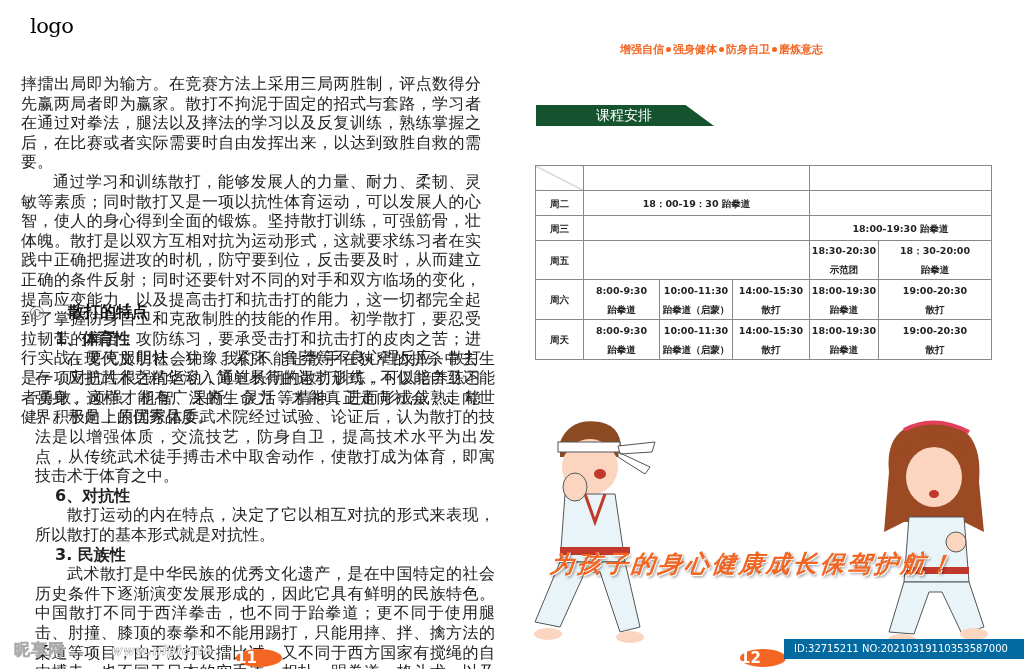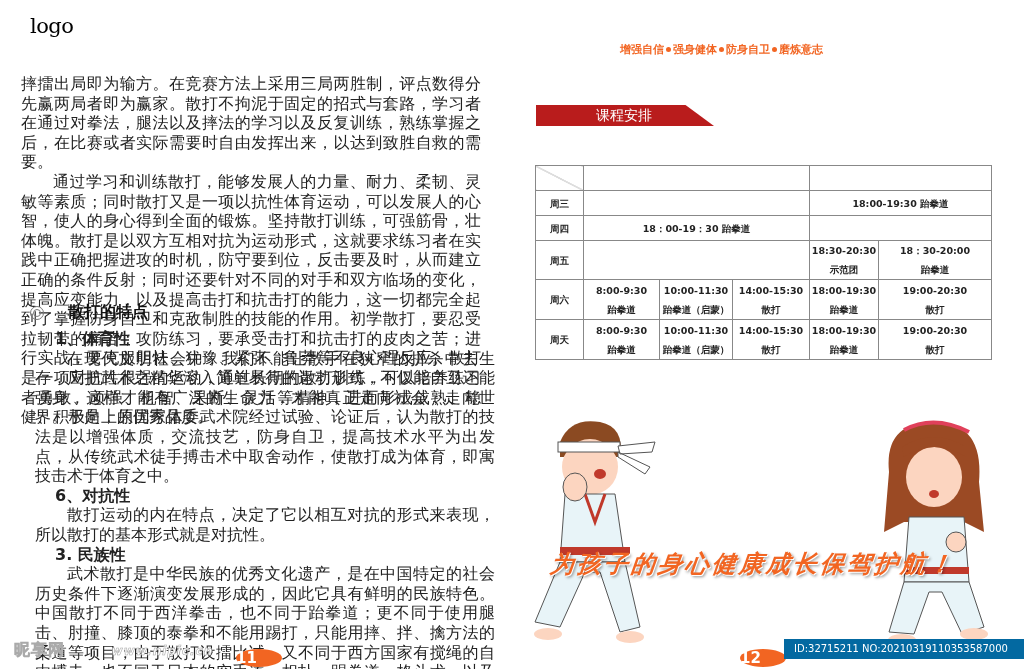--- a/index.html
+++ b/index.html
@@ -13,21 +13,21 @@
   .indent{text-indent:2em;}
   .sec-title{position:absolute;left:30px;top:302px;font-size:16px;font-weight:bold;color:#111;display:flex;align-items:center;gap:24px;}
   .dbl-circle{width:12px;height:12px;border:1px solid #777;border-radius:50%;position:relative;display:inline-block;}
   .dbl-circle::after{content:"";position:absolute;left:2px;top:2px;width:6px;height:6px;border:1px solid #777;border-radius:50%;}
   .sub{font-weight:bold;padding-left:20px;}
   .pagenum{position:absolute;width:46px;height:18px;background:#f26522;color:#fff;border-radius:50%;font-weight:bold;font-size:15px;text-align:left;line-height:18px;}
   .watermark{position:absolute;left:14px;top:640px;font-size:16px;color:#fff;-webkit-text-stroke:0.6px #aaa;font-weight:bold;letter-spacing:1px;}
   .watermark .url{font-size:12px;font-style:italic;margin-left:40px;}
   .tagline{position:absolute;left:108px;top:42px;font-size:11px;font-weight:bold;color:#f26522;display:flex;gap:2px;align-items:center;}
   .tagline .dot{width:5px;height:5px;border-radius:50%;background:#f26522;display:inline-block;}
-  .banner{position:absolute;left:24px;top:105px;width:178px;height:21px;background:#b91c1c;clip-path:polygon(0 0,84% 0,100% 100%,0 100%);color:#fff;font-size:14px;line-height:21px;}
+  .banner{position:absolute;left:24px;top:105px;width:178px;height:21px;background:#14532d;clip-path:polygon(0 0,84% 0,100% 100%,0 100%);color:#fff;font-size:14px;line-height:21px;}
   .banner span{position:absolute;left:60px;}
   table.sched{position:absolute;left:23px;top:165px;border-collapse:collapse;font-size:9.5px;font-weight:bold;color:#222;table-layout:fixed;}
   table.sched td{border:1px solid #888;text-align:center;padding:0;line-height:19px;}
   .diag{position:relative;background:linear-gradient(to top right, transparent calc(50% - 0.5px), #888 50%, transparent calc(50% + 0.5px));}
   .slogan{position:absolute;left:38px;top:548px;font-family:"DejaVu Serif","Liberation Serif",serif;font-size:24px;font-weight:bold;font-style:italic;color:#f26522;letter-spacing:3px;text-shadow:1px 1px 0 #fff,2px 2px 3px rgba(0,0,0,0.45);transform:skewX(-6deg);white-space:nowrap;}
   .kid{position:absolute;}
   .id-box{position:absolute;left:272px;top:639px;width:240px;height:20px;background:#0369a1;color:#fff;font-size:10px;line-height:20px;padding-left:10px;box-sizing:border-box;}
 </style>
 </head>
 <body>
@@ -85,28 +85,28 @@
         <col style="width:69px">
         <col style="width:113px">
     </colgroup>
     <tbody>
         <tr style="height:25px;">
       <td class="diag"></td>
       <td colspan="3"></td>
       <td colspan="2"></td>
     </tr>
     <tr style="height:25px;">
+      <td>周二</td>
+      <td colspan="3">18：00-19：30 跆拳道</td>
+      <td colspan="2"></td>
+    </tr>
+    <tr style="height:25px;">
       <td>周三</td>
       <td colspan="3"></td>
       <td colspan="2">18:00-19:30 跆拳道</td>
-    </tr>
-    <tr style="height:25px;">
-      <td>周四</td>
-      <td colspan="3">18：00-19：30 跆拳道</td>
-      <td colspan="2"></td>
     </tr>
     <tr style="height:38px;">
       <td>周五</td>
       <td colspan="3"></td>
       <td>
             <div>18:30-20:30</div>
             <div>示范团</div>
           </td>
       <td>
             <div>18：30-20:00</div>

